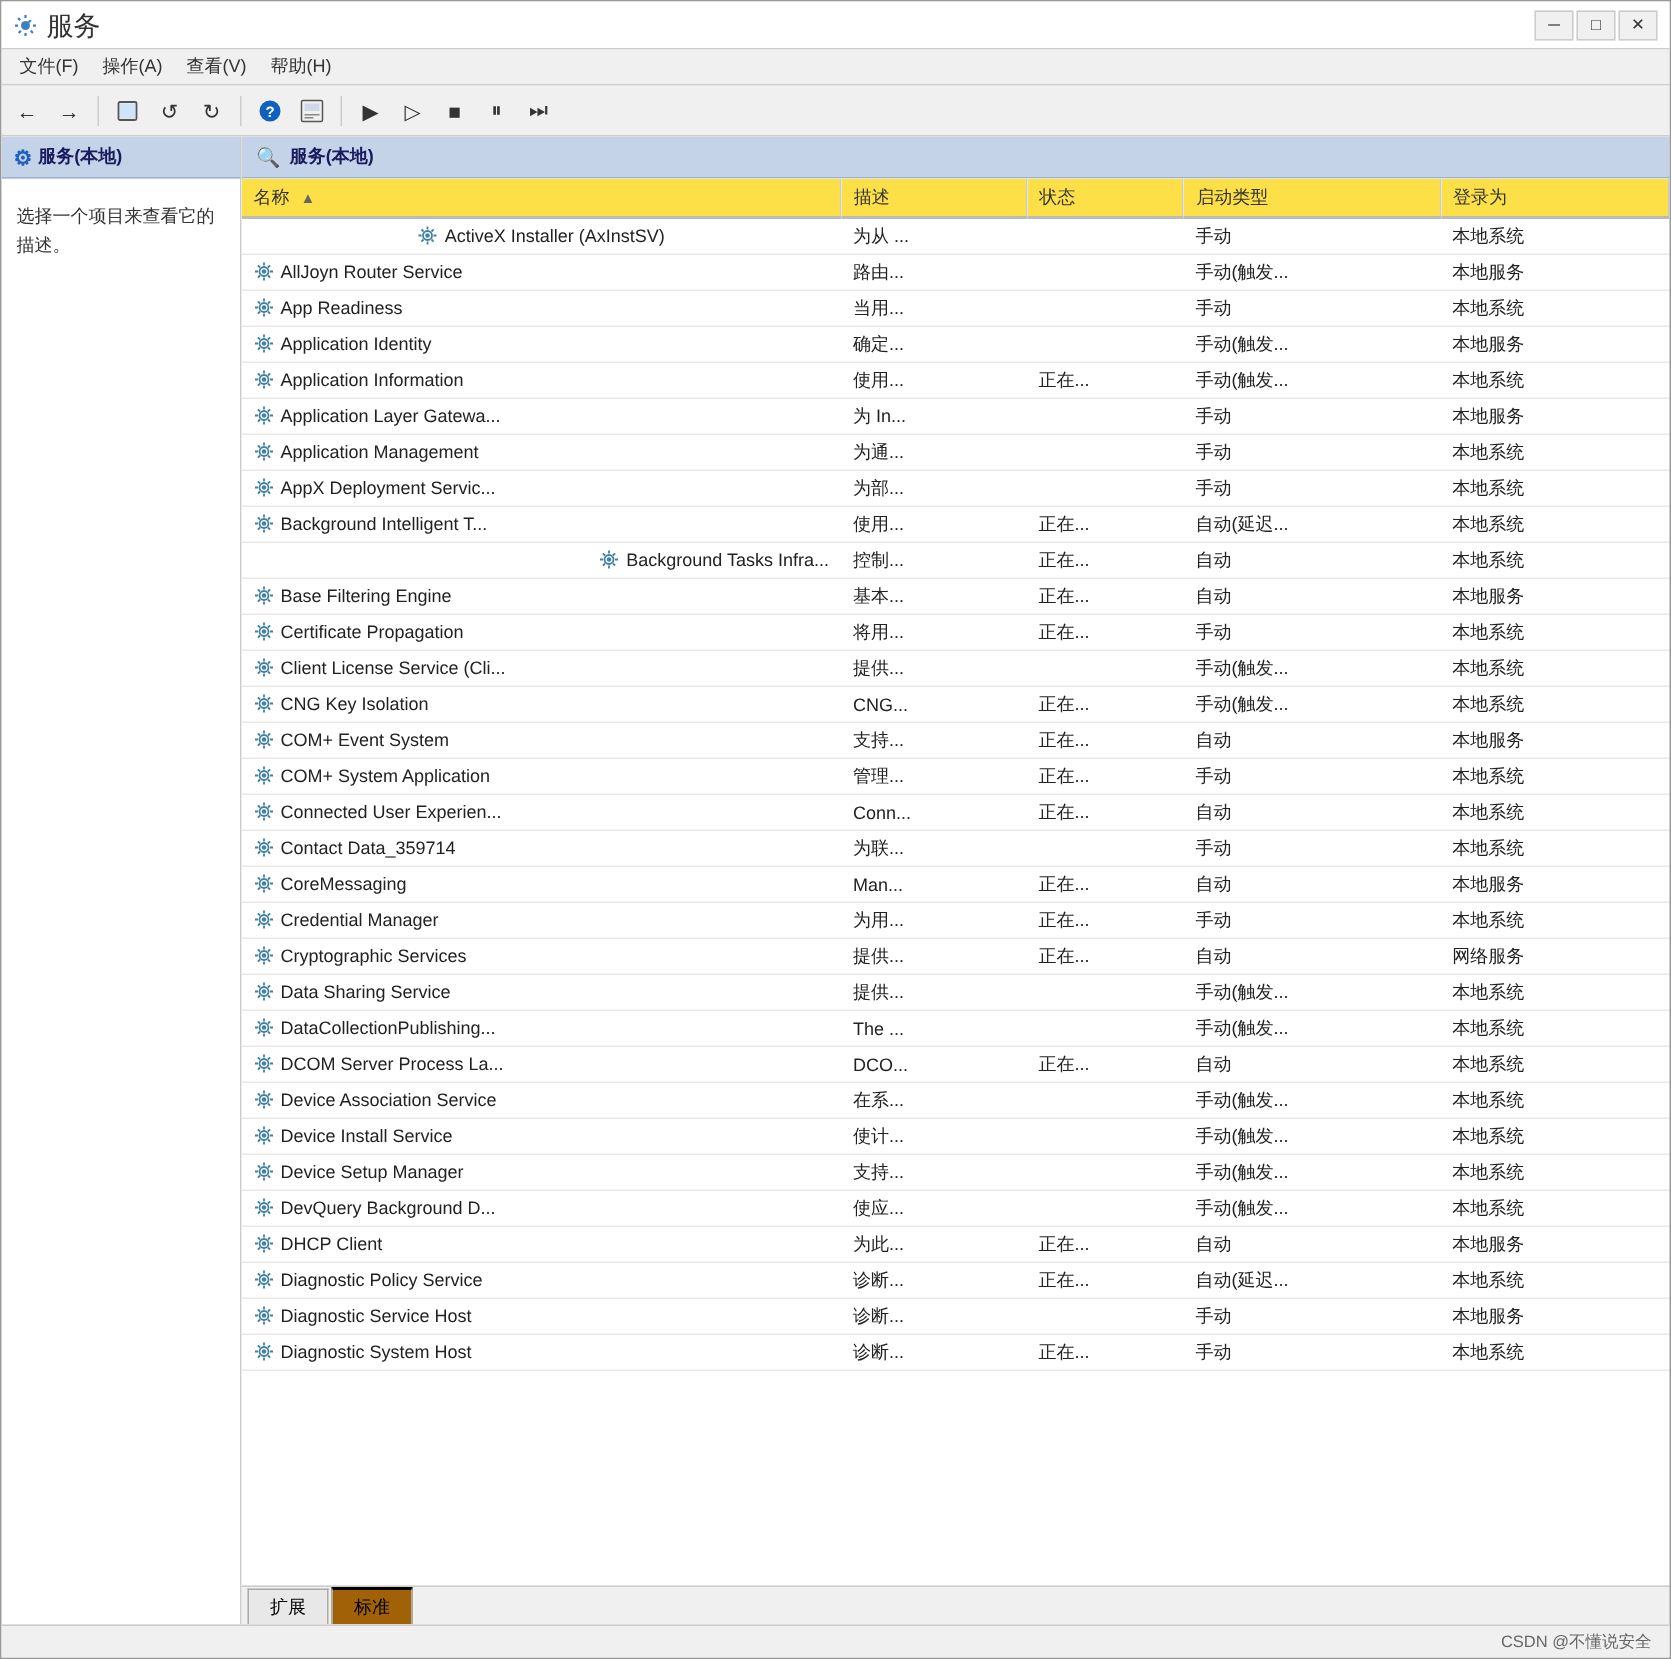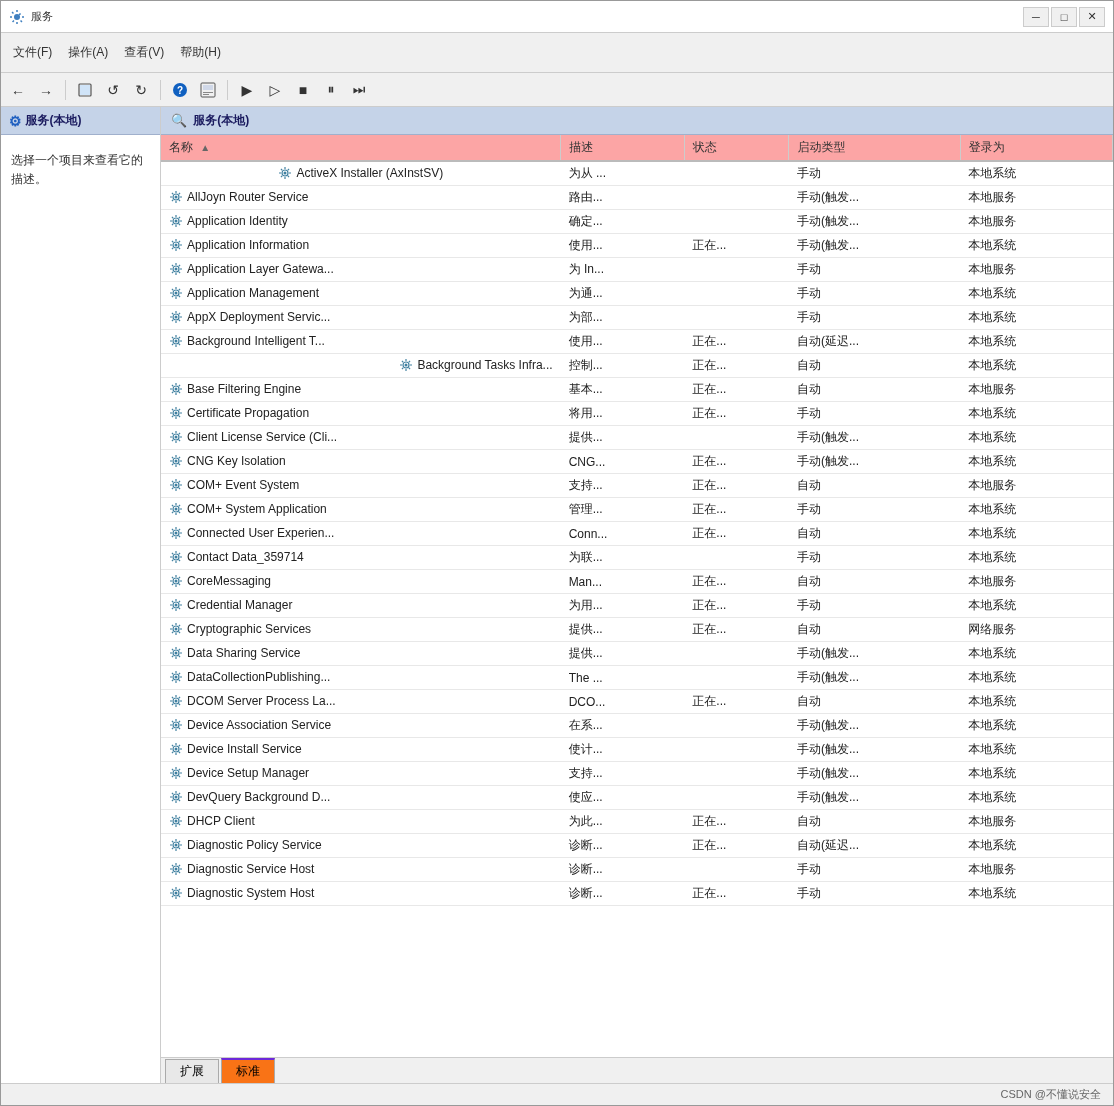--- a/index.html
+++ b/index.html
@@ -33,21 +33,21 @@
     .title-bar-left {
       display: flex;
       align-items: center;
       gap: 6px;
     }
     .title-icon {
       width: 16px;
       height: 16px;
     }
     .title-text {
-      font-size: 11px;
+      font-size: 18px;
       color: #333;
     }
     .title-bar-controls {
       display: flex;
       gap: 2px;
     }
     .title-btn {
       width: 26px;
       height: 20px;
       background: #f0f0f0;
@@ -55,21 +55,21 @@
       cursor: pointer;
       display: flex;
       align-items: center;
       justify-content: center;
       font-size: 11px;
       color: #333;
     }
 
     
     .menu-bar {
-      height: 40px;
+      height: 24px;
       background: #f0f0f0;
       display: flex;
       align-items: center;
       padding: 0 4px;
       border-bottom: 1px solid #ccc;
       flex-shrink: 0;
     }
     .menu-item {
       padding: 2px 8px;
       font-size: 12px;
@@ -191,21 +191,21 @@
     .service-table thead th {
       padding: 4px 8px;
       text-align: left;
       font-size: 12px;
       font-weight: normal;
       color: #333;
       border-right: 1px solid #ccc;
       border-bottom: 2px solid #bbb;
       white-space: nowrap;
       cursor: pointer;
-      background: #fca5a5;
+      background: #fde047;
     }
     .th-name { width: 210px; }
     .th-desc { width: 65px; }
     .th-status { width: 55px; }
     .th-startup { width: 90px; }
     .th-login { width: 80px; }
 
     .service-table tbody tr {
       border-bottom: 1px solid #e8e8e8;
       cursor: pointer;
@@ -247,22 +247,22 @@
     .bottom-tab {
       padding: 3px 14px;
       font-size: 12px;
       border: 1px solid #aaa;
       border-bottom: none;
       background: #e8e8e8;
       cursor: pointer;
       margin-right: 2px;
     }
     .bottom-tab.active {
-      background: #f97316;
-      border-top: 2px solid #6d28d9;
+      background: #a16207;
+      border-top: 2px solid #000000;
     }
 
     
     .watermark {
       height: 22px;
       background: #f0f0f0;
       display: flex;
       align-items: center;
       justify-content: flex-end;
       padding: 0 12px;
@@ -429,20 +429,38 @@
     <circle cx="7" cy="7" r="3" fill="none" stroke="#4080a0" stroke-width="1.2"></circle>
     <circle cx="7" cy="7" r="1.5" fill="#4080a0"></circle>
     <line x1="7" y1="1" x2="7" y2="3" stroke="#4080a0" stroke-width="1.2"></line>
     <line x1="7" y1="11" x2="7" y2="13" stroke="#4080a0" stroke-width="1.2"></line>
     <line x1="1" y1="7" x2="3" y2="7" stroke="#4080a0" stroke-width="1.2"></line>
     <line x1="11" y1="7" x2="13" y2="7" stroke="#4080a0" stroke-width="1.2"></line>
     <line x1="2.93" y1="2.93" x2="4.34" y2="4.34" stroke="#4080a0" stroke-width="1.2"></line>
     <line x1="9.66" y1="9.66" x2="11.07" y2="11.07" stroke="#4080a0" stroke-width="1.2"></line>
     <line x1="11.07" y1="2.93" x2="9.66" y2="4.34" stroke="#4080a0" stroke-width="1.2"></line>
     <line x1="4.34" y1="9.66" x2="2.93" y2="11.07" stroke="#4080a0" stroke-width="1.2"></line>
+  </svg>App Readiness</td>
+                <td>当用...</td>
+                <td></td>
+                <td>手动</td>
+                <td>本地系统</td>
+              </tr>
+              <tr>
+                <td style="max-width: 210px; overflow: hidden; text-overflow: ellipsis;"><svg class="service-icon" viewBox="0 0 14 14" xmlns="http://www.w3.org/2000/svg">
+    <circle cx="7" cy="7" r="3" fill="none" stroke="#4080a0" stroke-width="1.2"></circle>
+    <circle cx="7" cy="7" r="1.5" fill="#4080a0"></circle>
+    <line x1="7" y1="1" x2="7" y2="3" stroke="#4080a0" stroke-width="1.2"></line>
+    <line x1="7" y1="11" x2="7" y2="13" stroke="#4080a0" stroke-width="1.2"></line>
+    <line x1="1" y1="7" x2="3" y2="7" stroke="#4080a0" stroke-width="1.2"></line>
+    <line x1="11" y1="7" x2="13" y2="7" stroke="#4080a0" stroke-width="1.2"></line>
+    <line x1="2.93" y1="2.93" x2="4.34" y2="4.34" stroke="#4080a0" stroke-width="1.2"></line>
+    <line x1="9.66" y1="9.66" x2="11.07" y2="11.07" stroke="#4080a0" stroke-width="1.2"></line>
+    <line x1="11.07" y1="2.93" x2="9.66" y2="4.34" stroke="#4080a0" stroke-width="1.2"></line>
+    <line x1="4.34" y1="9.66" x2="2.93" y2="11.07" stroke="#4080a0" stroke-width="1.2"></line>
   </svg>Application Identity</td>
                 <td>确定...</td>
                 <td></td>
                 <td>手动(触发...</td>
                 <td>本地服务</td>
               </tr>
               <tr>
                 <td style="max-width: 210px; overflow: hidden; text-overflow: ellipsis;"><svg class="service-icon" viewBox="0 0 14 14" xmlns="http://www.w3.org/2000/svg">
     <circle cx="7" cy="7" r="3" fill="none" stroke="#4080a0" stroke-width="1.2"></circle>
     <circle cx="7" cy="7" r="1.5" fill="#4080a0"></circle>

